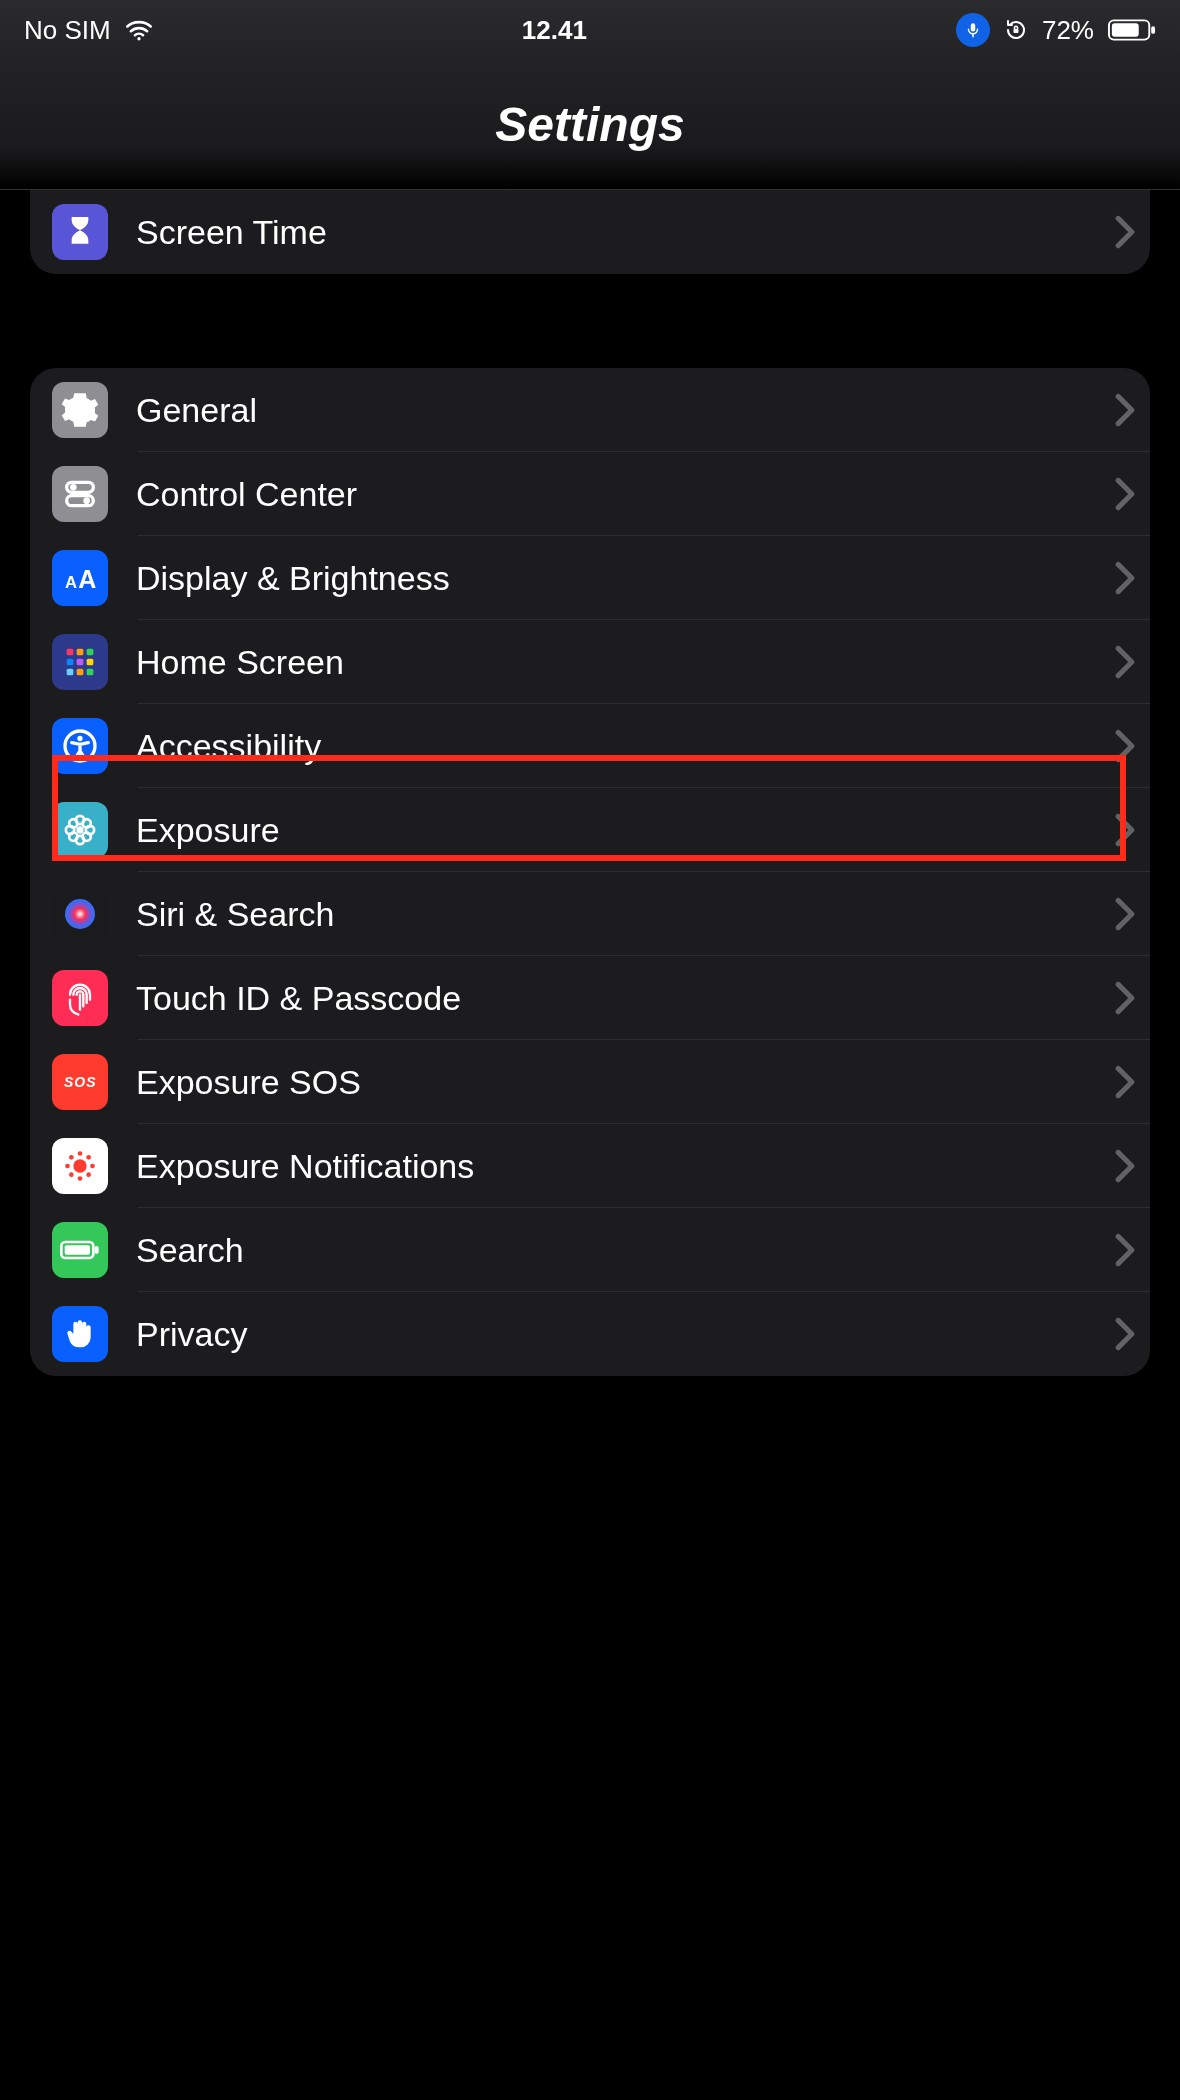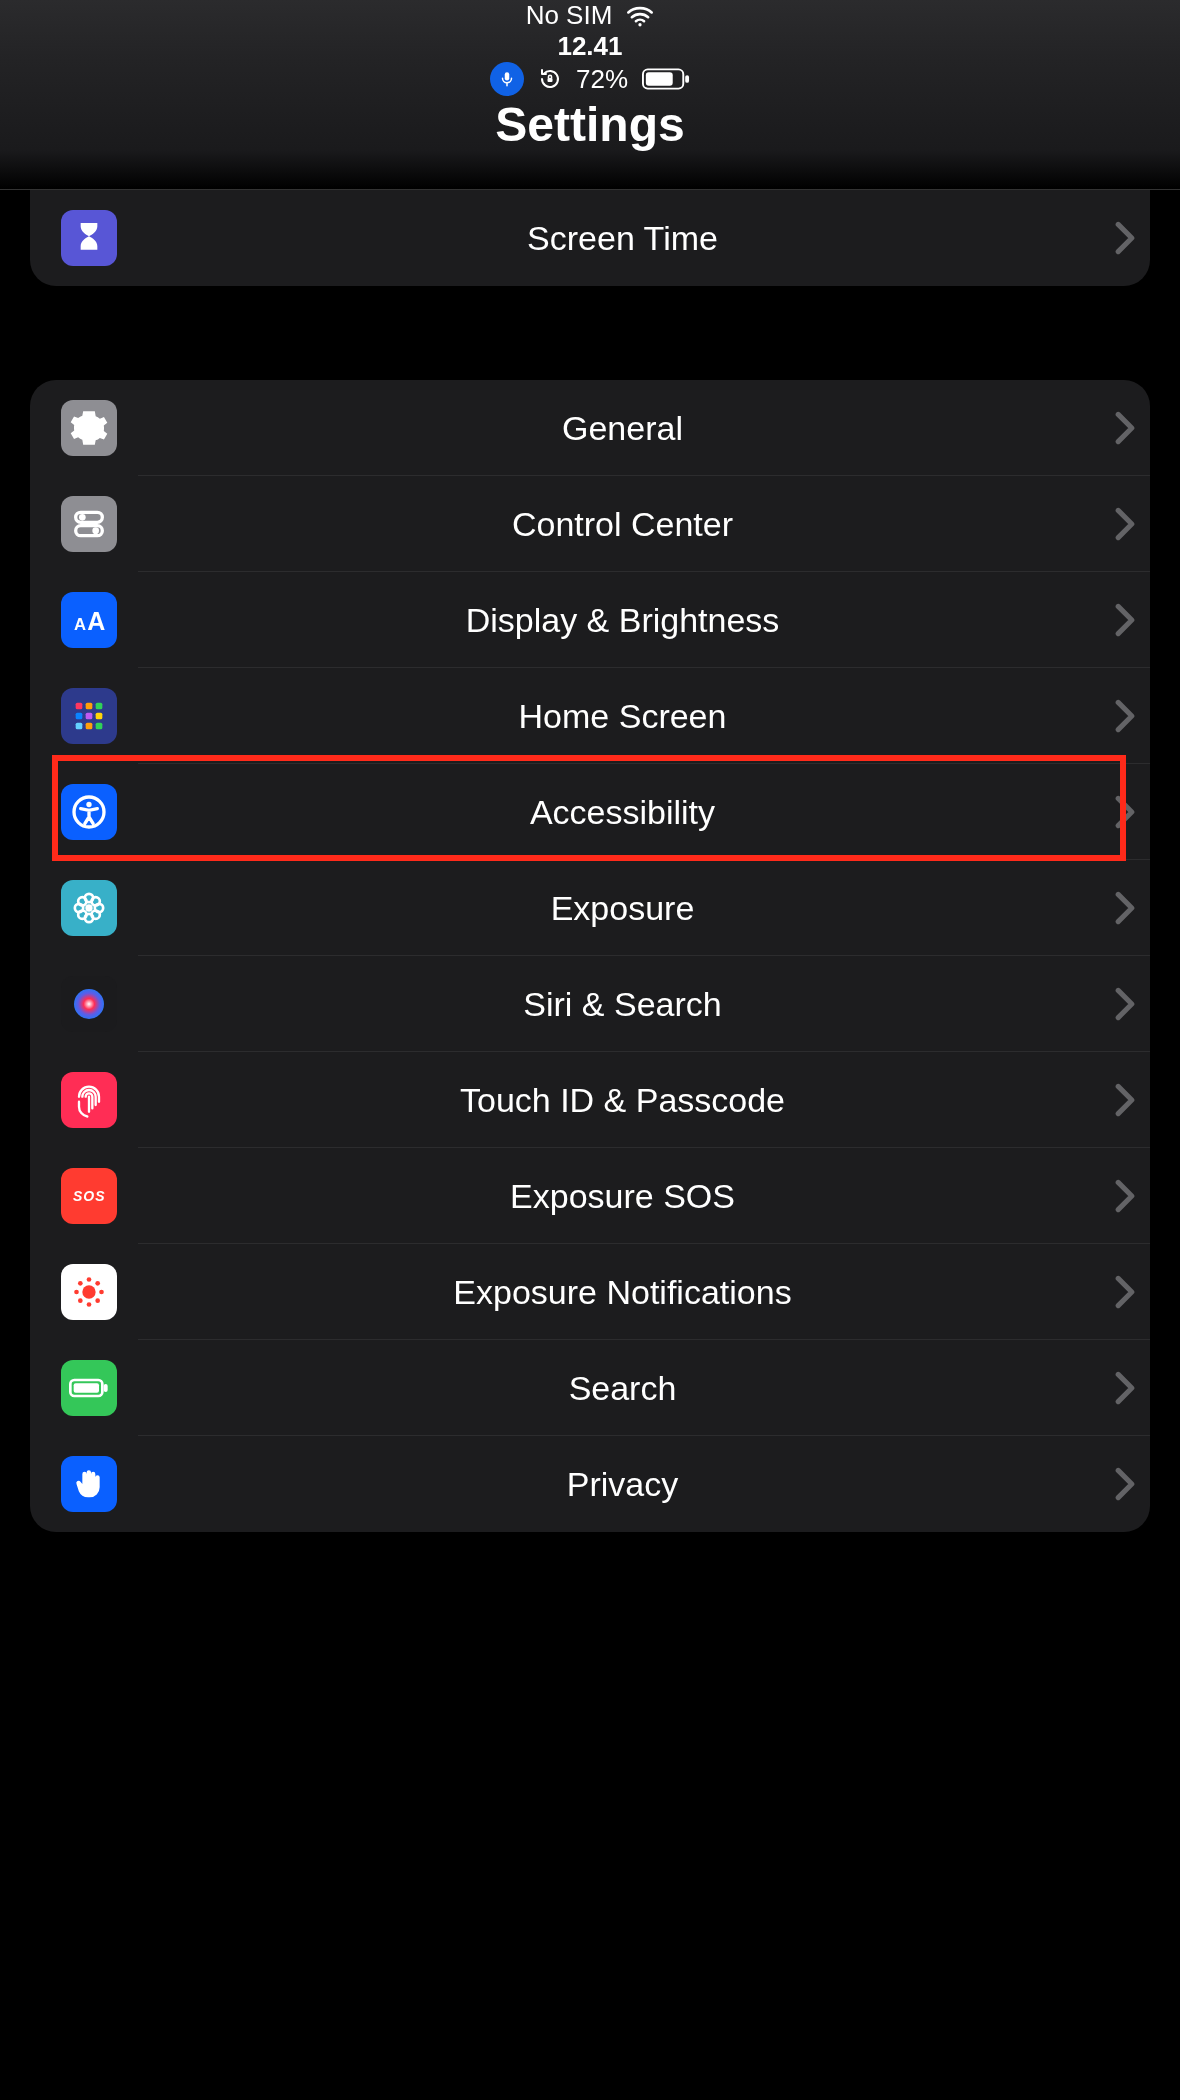--- a/index.html
+++ b/index.html
@@ -1,29 +1,29 @@
 <!DOCTYPE html>
 <html><head>
 <meta charset="utf-8">
 <style>
   * { box-sizing: border-box; margin: 0; padding: 0; }
   html, body { width: 1180px; height: 2100px; background: #000; font-family: -apple-system, "Helvetica Neue", Arial, sans-serif; color: #fff; overflow: hidden; }
-  .statusbar { display: flex; align-items: center; justify-content: space-between; height: 60px; padding: 0 24px; font-size: 26px; font-weight: 500; background: linear-gradient(#2b2b2d,#232325); flex-direction: column; }
+  .statusbar { display: flex; align-items: center; justify-content: space-between; height: 60px; padding: 0 24px; font-size: 26px; font-weight: 500; background: linear-gradient(#2b2b2d,#232325); }
   .sb-left, .sb-right { display: flex; align-items: center; gap: 14px; }
   .sb-center { font-weight: 600; }
   .wifi svg, .lock svg, .batt svg { display: block; }
   .mic-badge { width: 34px; height: 34px; border-radius: 50%; background: #1062e6; display: flex; align-items: center; justify-content: center; }
   .mic-badge svg { width: 18px; height: 18px; }
-  .titlebar { height: 130px; display: flex; align-items: center; justify-content: center; background: linear-gradient(#232325,#1a1a1c 70%,#000); border-bottom: 1px solid #333; }
+  .titlebar { height: 130px; display: flex; align-items: center; justify-content: center; background: linear-gradient(#232325,#1a1a1c 70%,#000); border-bottom: 1px solid #333; font-style: italic; }
   .titlebar h1 { font-size: 48px; font-weight: 700; color: #fff; }
   .content { padding: 0 30px; }
   .group { background: #1c1c1e; border-radius: 26px; overflow: hidden; }
   .group.first { border-top-left-radius: 0; border-top-right-radius: 0; margin-top: 0; }
   .spacer { height: 94px; }
-  .row { display: flex; align-items: center; height: 96px; padding-left: 31px; position: relative; text-align: center; }
+  .row { display: flex; align-items: center; height: 84px; padding-left: 22px; position: relative; }
   .row .icon-box { width: 56px; height: 56px; border-radius: 12px; display: flex; align-items: center; justify-content: center; flex: 0 0 56px; }
   .row .label { flex: 1 1 auto; font-size: 34px; font-weight: 400; color: #fff; padding-left: 28px; }
   .row .chev { flex: 0 0 50px; color: #636366; display:flex; align-items:center; justify-content:center; }
   .row .chev svg { width: 22px; height: 34px; }
   .sep { position: absolute; left: 108px; right: 0; bottom: 0; height: 1px; background: #2c2c2e; }
   .row:last-child .sep { display: none; }
   .highlight-box { position: absolute; border: 6px solid #ff2a1a; pointer-events: none; z-index: 50; }
   
   .bg-hourglass { background: #5856d6; }
   .bg-general   { background: #8e8e93; }

